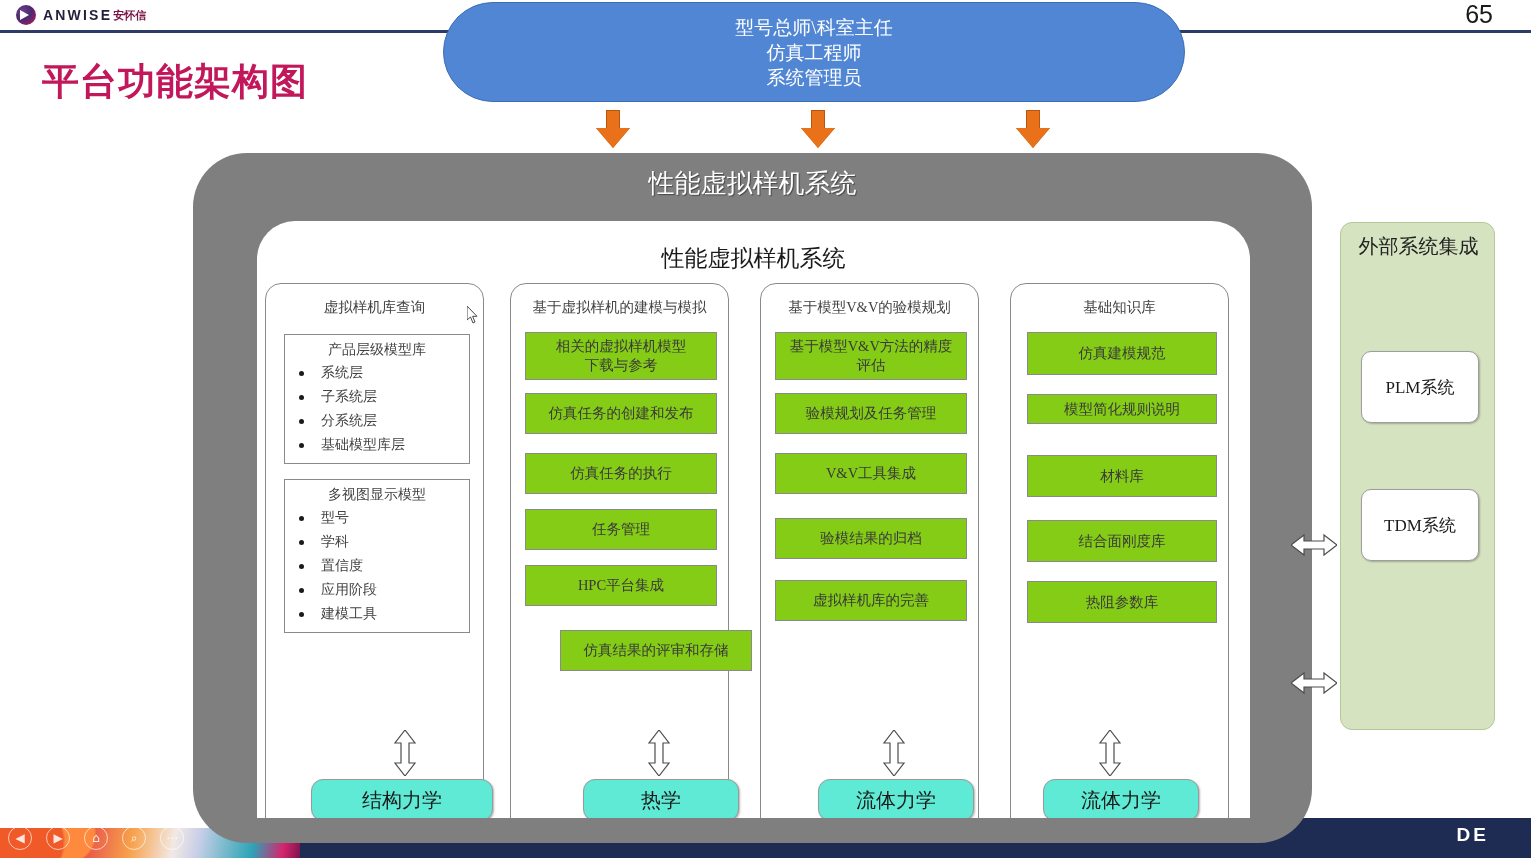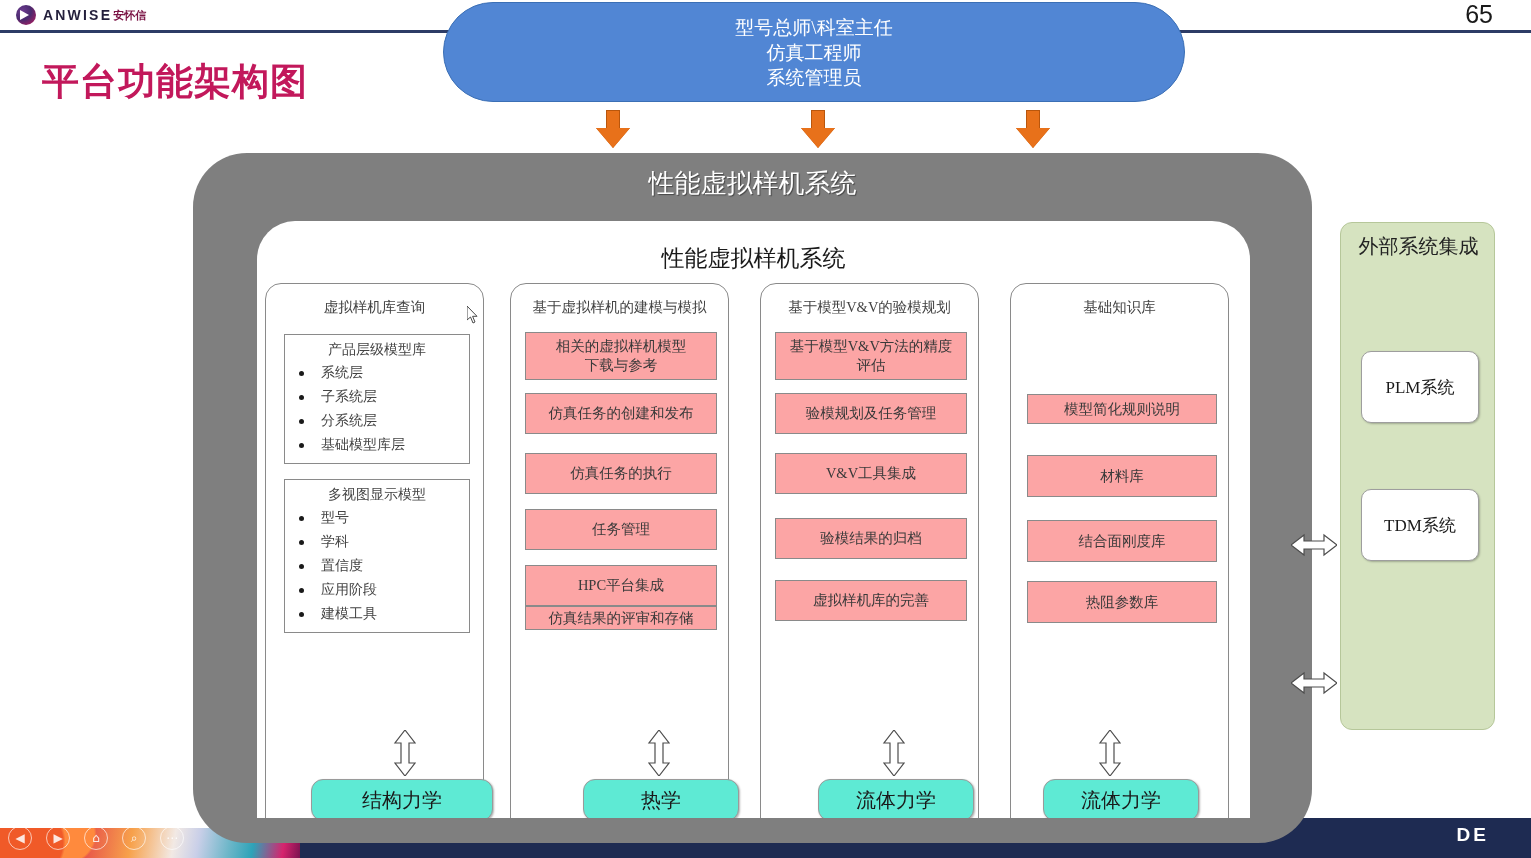--- a/index.html
+++ b/index.html
@@ -115,21 +115,21 @@
     position:relative; padding-left:26px;
   }
   .bb-list li::before{
     content:""; position:absolute; left:4px; top:10px;
     width:5px;height:5px;border-radius:50%;background:#1a1a1a;
   }
 
   
   .item-box {
     position:absolute; left:14px; width:192px;
-    border:1px solid #8a8a8a; background:#fca5a5;
+    border:1px solid #8a8a8a; background:#84cc16;
     display:flex; align-items:center; justify-content:center;
     text-align:center; font-size:14.5px; color:#3a3a3a; line-height:19px;
   }
   #col3 .item-box{ left:16px; width:190px; }
 
   
   #ext-panel {
     position:absolute; left:1340px; top:222px; width:155px; height:508px;
     background:#d6e3c0; border:1px solid #b6c79a; border-radius:12px;
   }
@@ -265,34 +265,35 @@
       </div>
     </div>
 
     <div class="col" id="col1">
       <div class="col-title">基于虚拟样机的建模与模拟</div>
       <div class="item-box" style="top:48px;  height:48px;">相关的虚拟样机模型<br>下载与参考</div>
       <div class="item-box" style="top:109px; height:41px;">仿真任务的创建和发布</div>
       <div class="item-box" style="top:169px; height:41px;">仿真任务的执行</div>
       <div class="item-box" style="top:225px; height:41px;">任务管理</div>
       <div class="item-box" style="top:281px; height:41px;">HPC平台集成</div>
-      <div class="item-box" style="top:322px; height:24px;">仿真结果的评审和存储</div>
+      <div class="item-box" style="top:346px; height:41px;margin-left:35px;">仿真结果的评审和存储</div>
     </div>
 
     <div class="col" id="col2">
       <div class="col-title">基于模型V&amp;V的验模规划</div>
       <div class="item-box" style="top:48px;  height:48px;">基于模型V&amp;V方法的精度<br>评估</div>
       <div class="item-box" style="top:109px; height:41px;">验模规划及任务管理</div>
       <div class="item-box" style="top:169px; height:41px;">V&amp;V工具集成</div>
       <div class="item-box" style="top:234px; height:41px;">验模结果的归档</div>
       <div class="item-box" style="top:296px; height:41px;">虚拟样机库的完善</div>
     </div>
 
     <div class="col" id="col3">
       <div class="col-title">基础知识库</div>
+      <div class="item-box" style="top:48px;  height:43px;">仿真建模规范</div>
       <div class="item-box" style="top:110px; height:30px;">模型简化规则说明</div>
       <div class="item-box" style="top:171px; height:42px;">材料库</div>
       <div class="item-box" style="top:236px; height:42px;">结合面刚度库</div>
       <div class="item-box" style="top:297px; height:42px;">热阻参数库</div>
     </div>
   </div>
 
   <div class="dbl-h" style="left:1098px; top:379px;">
     <svg width="46" height="26" viewBox="0 0 46 26">
       <polygon points="0,13 13,3 13,9 33,9 33,3 46,13 33,23 33,17 13,17 13,23" fill="#ffffff" stroke="#4d4d4d" stroke-width="1.2"></polygon>

